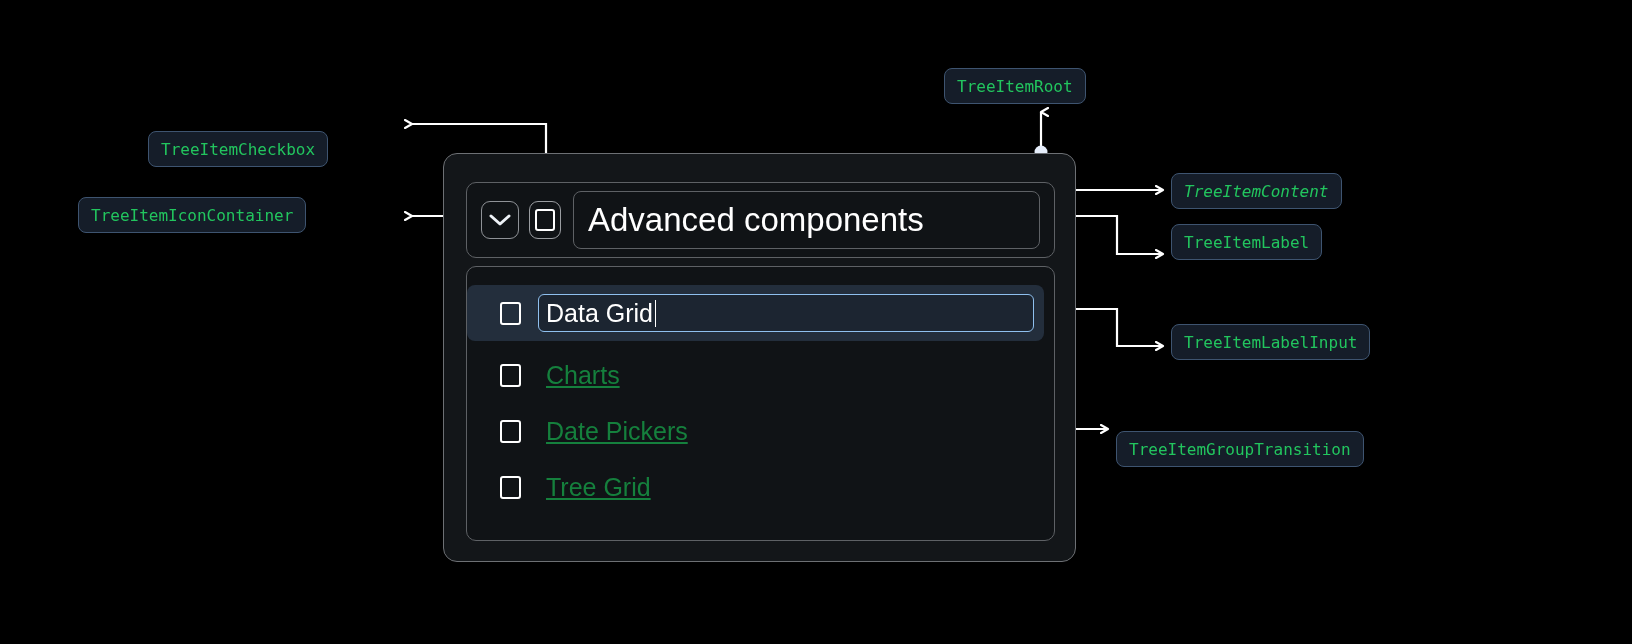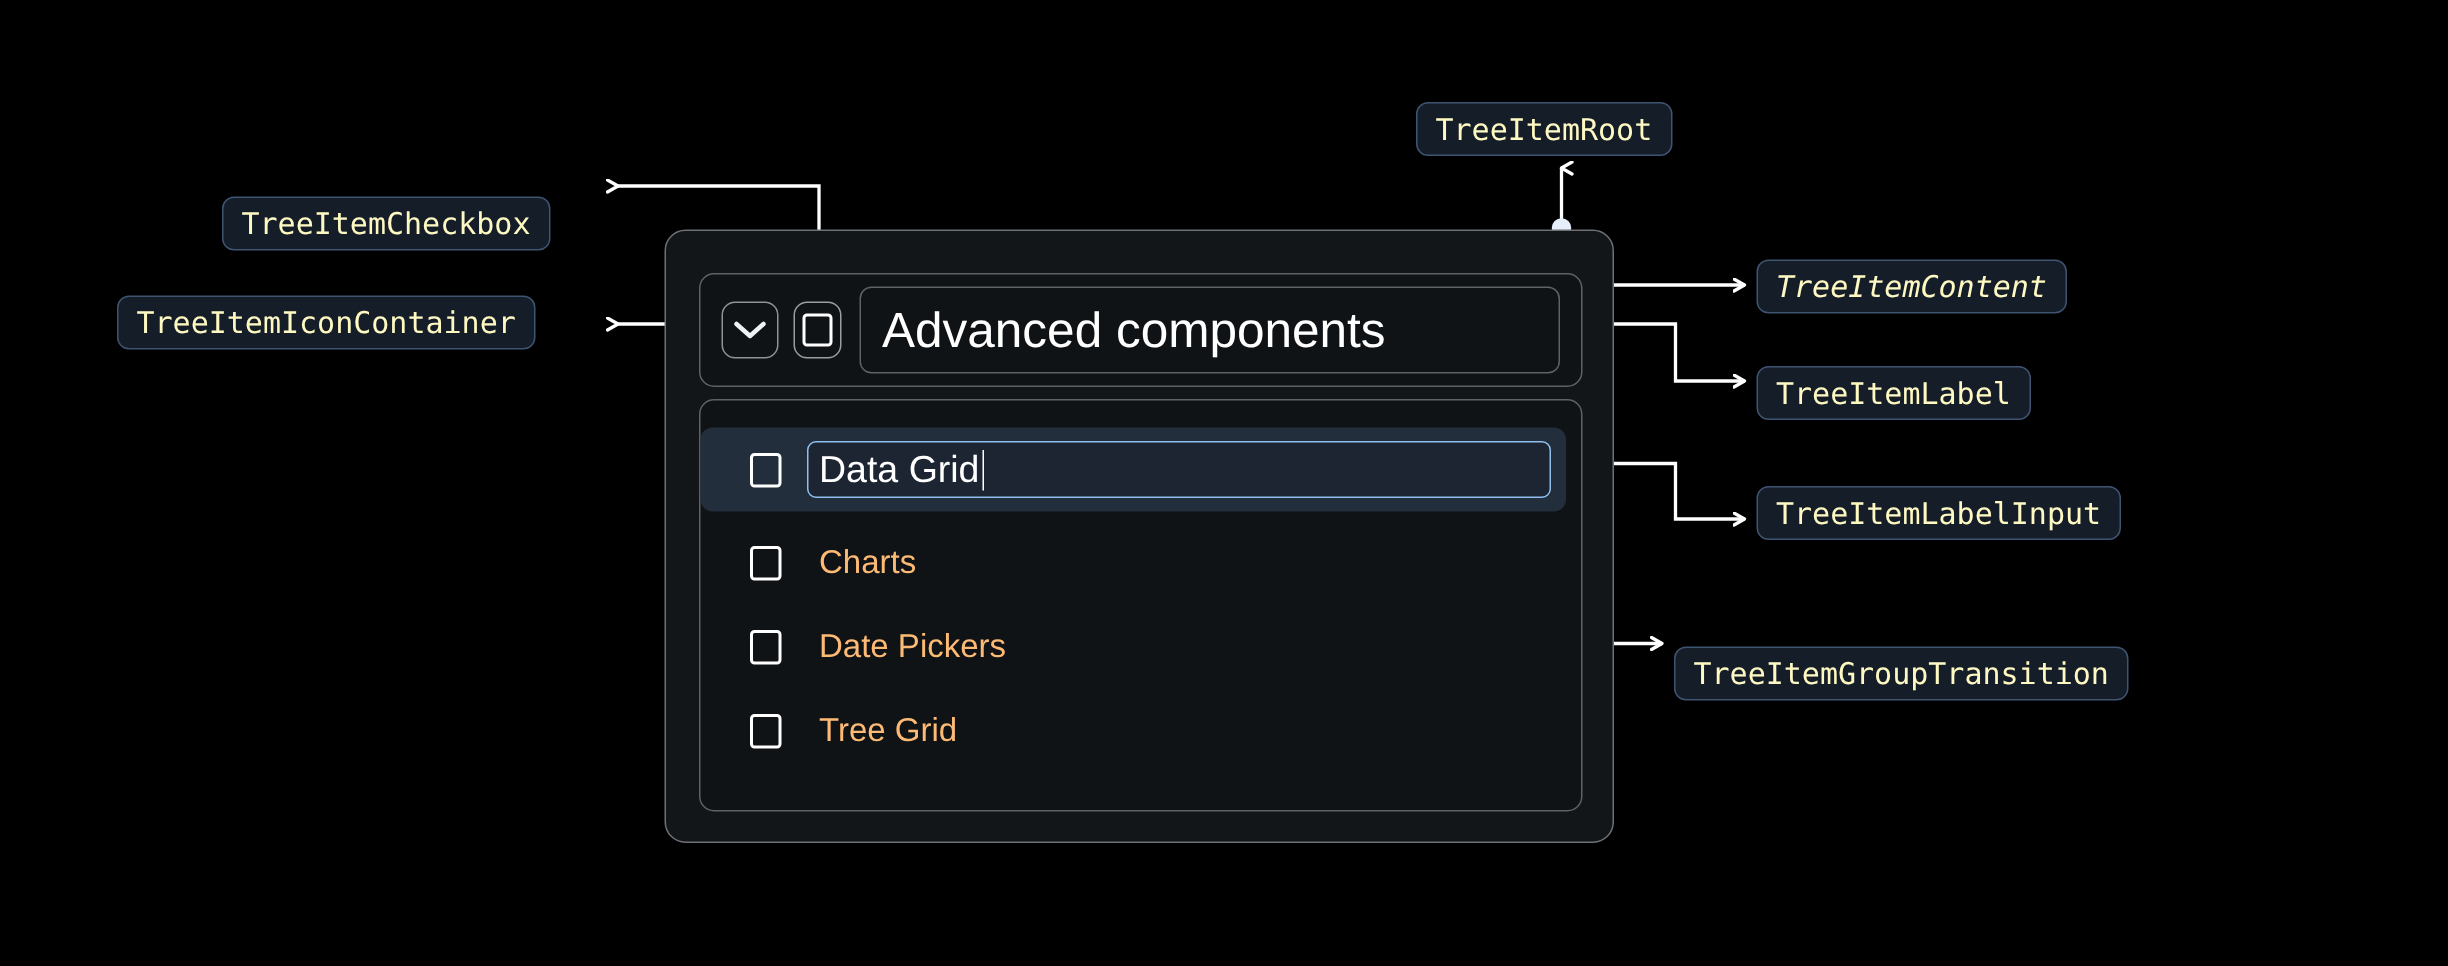--- a/index.html
+++ b/index.html
@@ -23,23 +23,23 @@
     position: absolute;
     box-sizing: border-box;
     display: flex;
     align-items: center;
     justify-content: center;
     padding: 0 12px;
     height: 36px;
     border: 1px solid #3e5470;
     border-radius: 8px;
     background: #151d29;
-    color: #fef9c3;
+    color: #22c55e;
     font-family: "DejaVu Sans Mono", monospace;
-    font-size: 20px;
+    font-size: 16px;
     letter-spacing: 0px;
     white-space: nowrap;
   }
 
   
   #wires {
     position: absolute;
     left: 0;
     top: 0;
     width: 1632px;
@@ -155,23 +155,24 @@
     width: 21px;
     height: 23px;
     box-sizing: border-box;
     border: 2.5px solid #ffffff;
     border-radius: 3px;
     background: transparent;
     flex: none;
   }
   .item-text {
     margin-left: 25px;
-    color: #fdba74;
-    font-size: 22px;
+    color: #15803d;
+    font-size: 25px;
     white-space: nowrap;
+    text-decoration: underline;
   }
   .item-input {
     margin-left: 17px;
     flex: 1;
     height: 38px;
     box-sizing: border-box;
     border: 1.5px solid #8fc0ef;
     border-radius: 6px;
     background: #1c2531;
     display: flex;
@@ -235,21 +236,21 @@
   </svg>
 
   <div class="chip" style="left:148px; top:107px;margin-top:24px;">TreeItemCheckbox</div>
 
   <div class="chip" style="left:78px; top:197px;">TreeItemIconContainer</div>
 
   <div class="chip" style="left:944px; top:68px;">TreeItemRoot</div>
 
   <div class="chip" style="left:1171px; top:173px;font-style:italic;">TreeItemContent</div>
 
-  <div class="chip" style="left:1171px; top:244px;">TreeItemLabel</div>
+  <div class="chip" style="left:1171px; top:224px;">TreeItemLabel</div>
 
   <div class="chip" style="left:1171px; top:324px;">TreeItemLabelInput</div>
 
   <div class="chip" style="left:1116px; top:431px;">TreeItemGroupTransition</div>
 
   <div class="tree-root">
 
     <div class="tree-content">
 
       <div class="icon-container">

